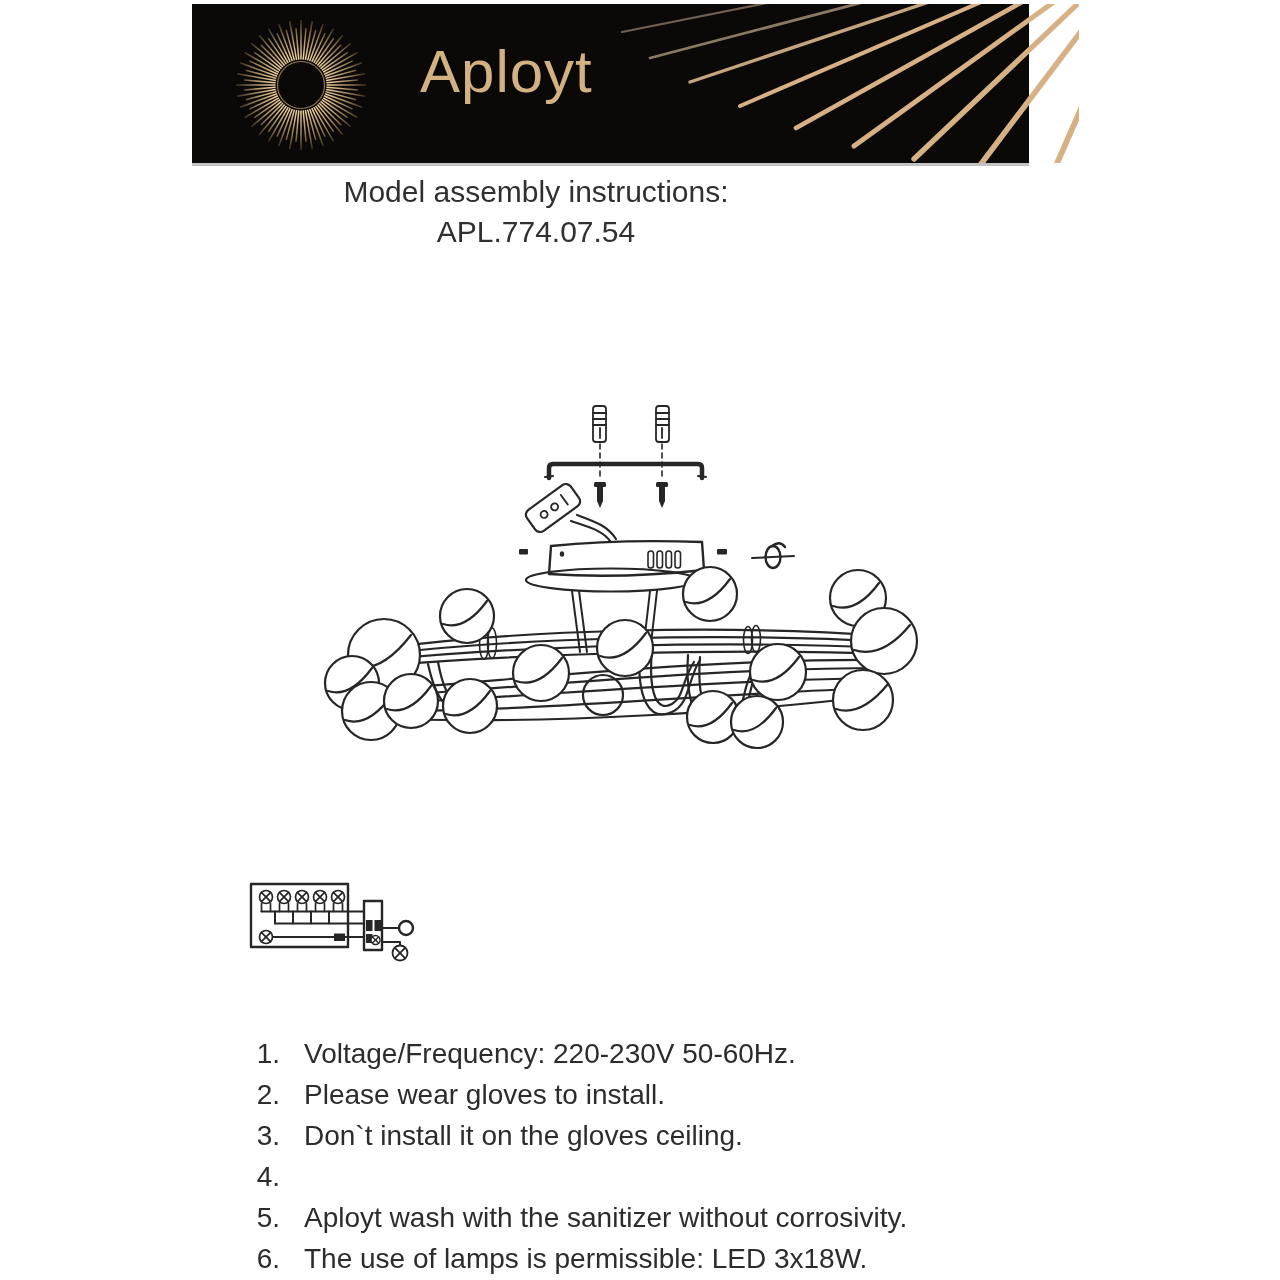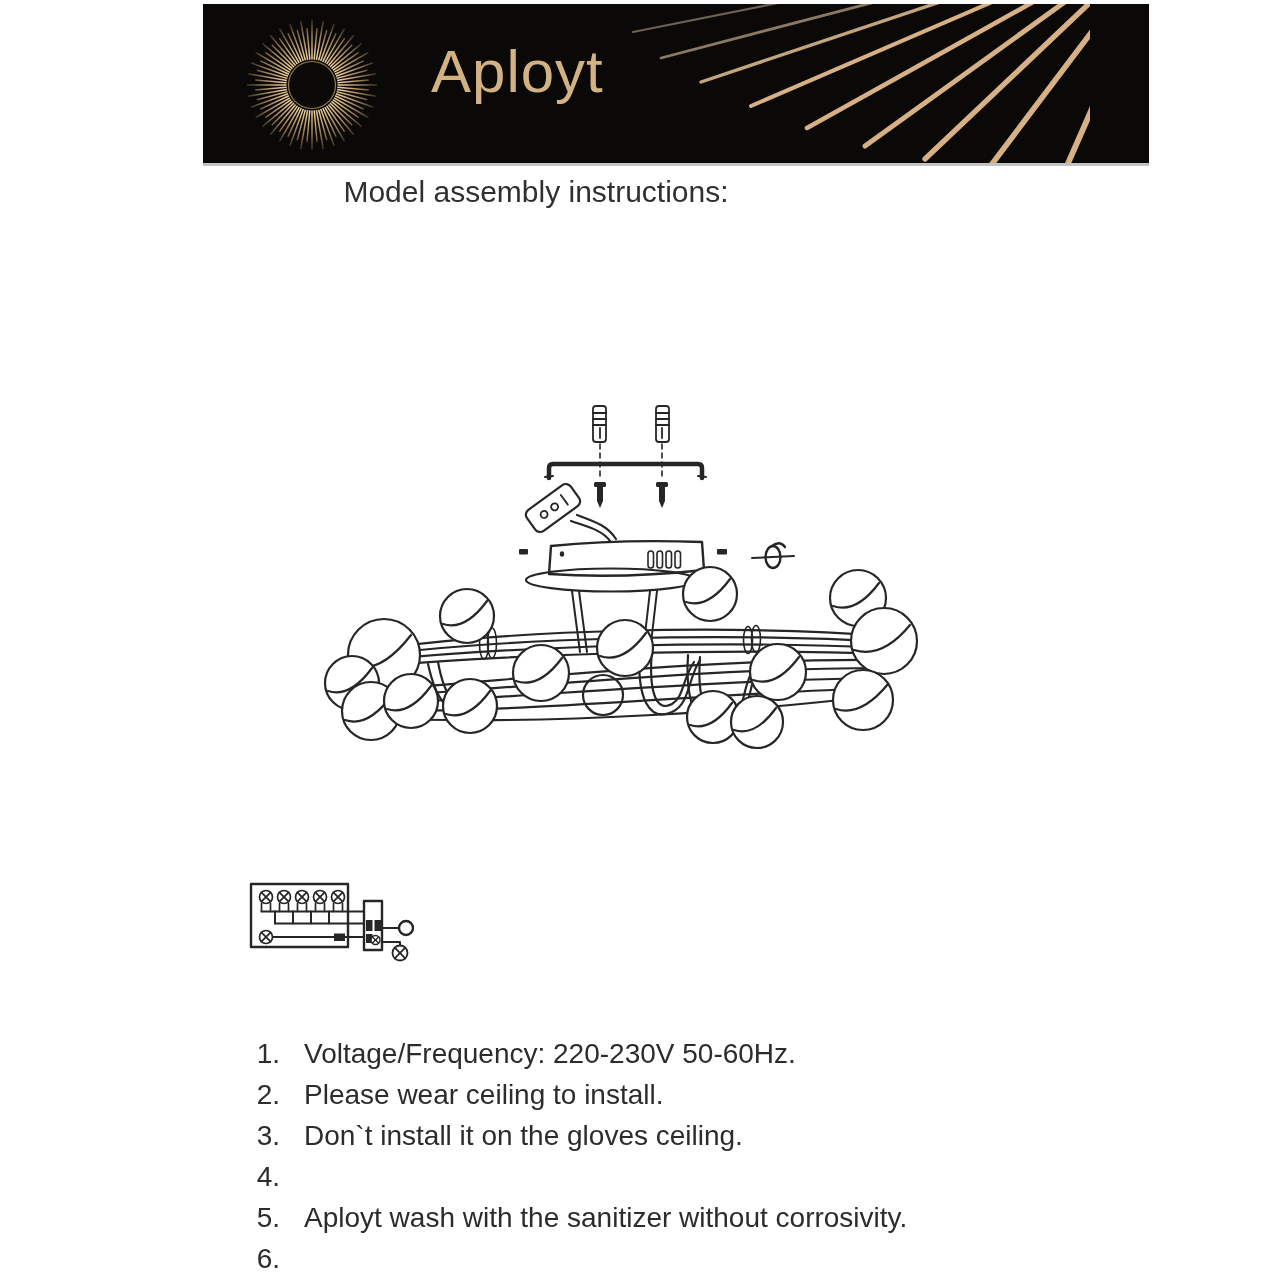--- a/index.html
+++ b/index.html
@@ -2,21 +2,21 @@
 <html><head>
 <meta charset="utf-8">
 <style>
   html,body{margin:0;padding:0;background:#ffffff;}
   body{
     width:1280px;height:1280px;position:relative;overflow:hidden;
     font-family:"Liberation Sans", sans-serif;color:#2d2d2d;
   }
   
   .banner{
-    position:absolute;left:203px;top:4px;width:946px;height:159px;
+    position:absolute;left:192px;top:4px;width:837px;height:159px;
     background:#0b0907;border-bottom:3px solid #c2c2c2;
   }
   .banner svg{position:absolute;left:0;top:0;}
   .brand{
     position:absolute;left:228px;top:38px;
     font-size:60px;font-weight:300;letter-spacing:1px;line-height:1;
     color:#d2b183;
   }
   
   .titleblock{
@@ -136,20 +136,21 @@
         <line x1="970" y1="-80" x2="931" y2="281" stroke="#d7b185" stroke-width="6" stroke-linecap="round"></line>
         <line x1="970" y1="-80" x2="958" y2="316" stroke="#d7b185" stroke-width="6" stroke-linecap="round"></line>
         <line x1="970" y1="-80" x2="976" y2="320" stroke="#d7b185" stroke-width="5.5" stroke-linecap="round"></line>
       </g>
   </svg>
   <span class="brand">Aployt</span>
 </div>
 
 <div class="titleblock">
   <div>Model assembly instructions:</div>
+  <div>APL.774.07.54</div>
 </div>
 
 <svg class="art" width="1280" height="1280" viewBox="0 0 1280 1280">
   <g fill="none" stroke="#262626" stroke-width="2.2" stroke-linecap="round" stroke-linejoin="round">
 
     <g>
 
       <g stroke-width="1.8">
         <rect x="593" y="406" width="13" height="36" rx="3"></rect>
         <line x1="593" y1="413" x2="606" y2="413"></line>
@@ -347,29 +348,30 @@
   </g>
 </svg>
 
 <div class="instructions">
   <div class="ins-row">
     <span class="ins-num">1.</span>
     <span class="ins-text">Voltage/Frequency: 220-230V 50-60Hz.</span>
   </div>
   <div class="ins-row">
     <span class="ins-num">2.</span>
-    <span class="ins-text">Please wear ceiling to install.</span>
+    <span class="ins-text">Please wear gloves to install.</span>
   </div>
   <div class="ins-row">
     <span class="ins-num">3.</span>
     <span class="ins-text">Don`t install it on the gloves ceiling.</span>
   </div>
   <div class="ins-row">
     <span class="ins-num">4.</span>
   </div>
   <div class="ins-row">
     <span class="ins-num">5.</span>
     <span class="ins-text">Aployt wash with the sanitizer without corrosivity.</span>
   </div>
   <div class="ins-row">
     <span class="ins-num">6.</span>
+    <span class="ins-text">The use of lamps is permissible: LED 3x18W.</span>
   </div>
 </div>
 
 </body></html>

